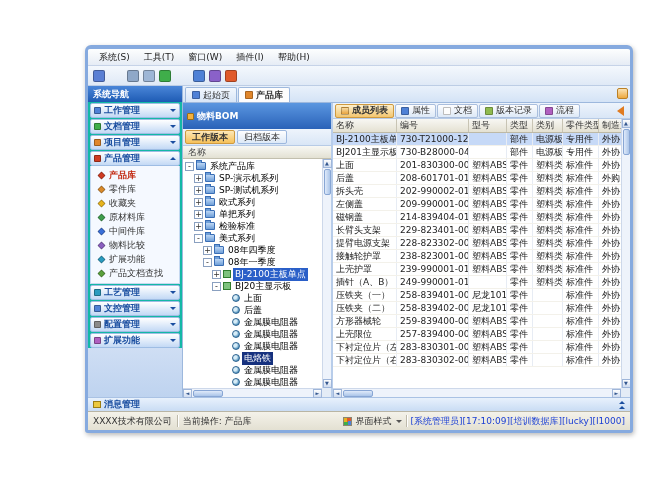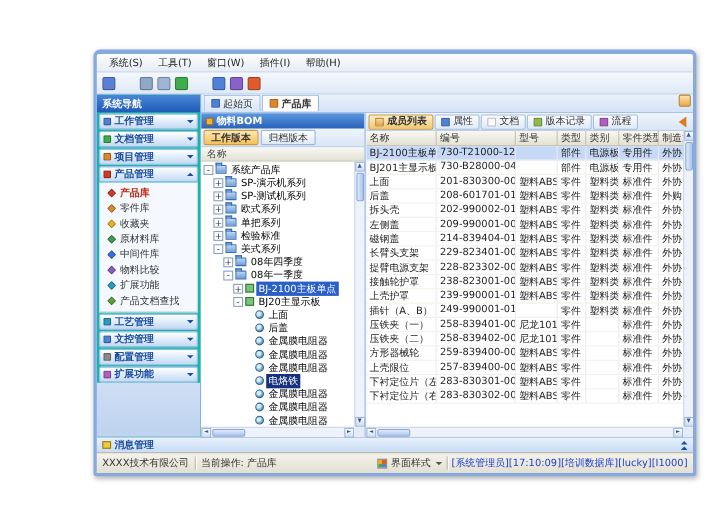--- a/index.html
+++ b/index.html
@@ -43,38 +43,38 @@
     padding:2px 0 3px; flex:none; }
   .sb-item { height:14px; display:flex; align-items:center; padding:0 3px 0 7px;
     font-size:9px; color:#333; white-space:nowrap; overflow:hidden; }
   .sb-item.selected { color:#c22a12; font-weight:bold; }
   .sb-dot { width:7px; height:7px; border-radius:1px; border:1px solid rgba(0,0,0,.3);
     transform:rotate(45deg) scale(.85); margin-right:4px; flex:none; background:#888; }
   .sb-fill { flex:1; background:linear-gradient(#cfdef4,#bed3ef); }
 
   
   .workarea { flex:1; display:flex; flex-direction:column; min-width:0; }
-  .doctabs { height:17px; flex:none; display:flex; gap:1px;
+  .doctabs { height:17px; flex:none; display:flex; align-items:flex-end; gap:1px;
     background:linear-gradient(#e9f1fb,#d4e3f6); border-bottom:1px solid #9db8dd; padding:0 2px; }
   .doctab { height:15px; display:flex; align-items:center; gap:3px; padding:0 6px; font-size:9px;
     color:#333; background:linear-gradient(#f2f7fd,#d8e6f7); border:1px solid #9db8dd;
     border-bottom:none; border-radius:2px 2px 0 0; white-space:nowrap; }
   .doctab.active { background:#fdfdfd; font-weight:bold; }
   .dt-ico { width:8px; height:8px; border-radius:1px; border:1px solid rgba(0,0,0,.25); flex:none; }
   .ic-home { background:#4f81d6; }
   .ic-product { background:#e0862b; }
   .strip-ico { margin-left:auto; margin-bottom:3px; width:11px; height:11px; border-radius:2px;
     background:linear-gradient(#fbe3b5,#eda93f); border:1px solid #bb8025; flex:none; }
 
   .content { flex:1; display:flex; min-height:0; background:#cfdef4; }
 
   
   .bompanel { width:150px; flex:none; display:flex; flex-direction:column;
     border-right:2px solid #b8cdea; background:#eaf1fb; min-height:0; }
-  .panel-head { height:14px; flex:none; background:linear-gradient(#5a96e0,#2a62b8); color:#fff;
+  .panel-head { height:26px; flex:none; background:linear-gradient(#5a96e0,#2a62b8); color:#fff;
     font-size:9px; font-weight:bold; display:flex; align-items:center; gap:3px; padding:0 4px; }
   .ph-ico { width:7px; height:7px; background:#f3b13c; border:1px solid #9c6d14; border-radius:1px; flex:none; }
   .vtabs { height:17px; flex:none; display:flex; align-items:center; gap:2px; padding:1px 2px;
     background:linear-gradient(#eef4fc,#d9e6f6); border-bottom:1px solid #b7cbe6; }
   .vtab { height:14px; display:flex; align-items:center; padding:0 6px; font-size:9px; color:#333;
     border:1px solid #9db8dd; border-radius:2px; background:linear-gradient(#fefefe,#dde9f7); white-space:nowrap; }
   .vtab.active { background:linear-gradient(#fde8b8,#f6c159); border-color:#cf9a3f; font-weight:bold; }
   .tree-colhead { height:13px; flex:none; background:linear-gradient(#f8f8f4,#e3e1d3);
     border-bottom:1px solid #c2bfae; font-size:9px; color:#444; display:flex; align-items:center; padding:0 5px; }
   .treewrap { flex:1; position:relative; background:#fff; min-height:0; }

